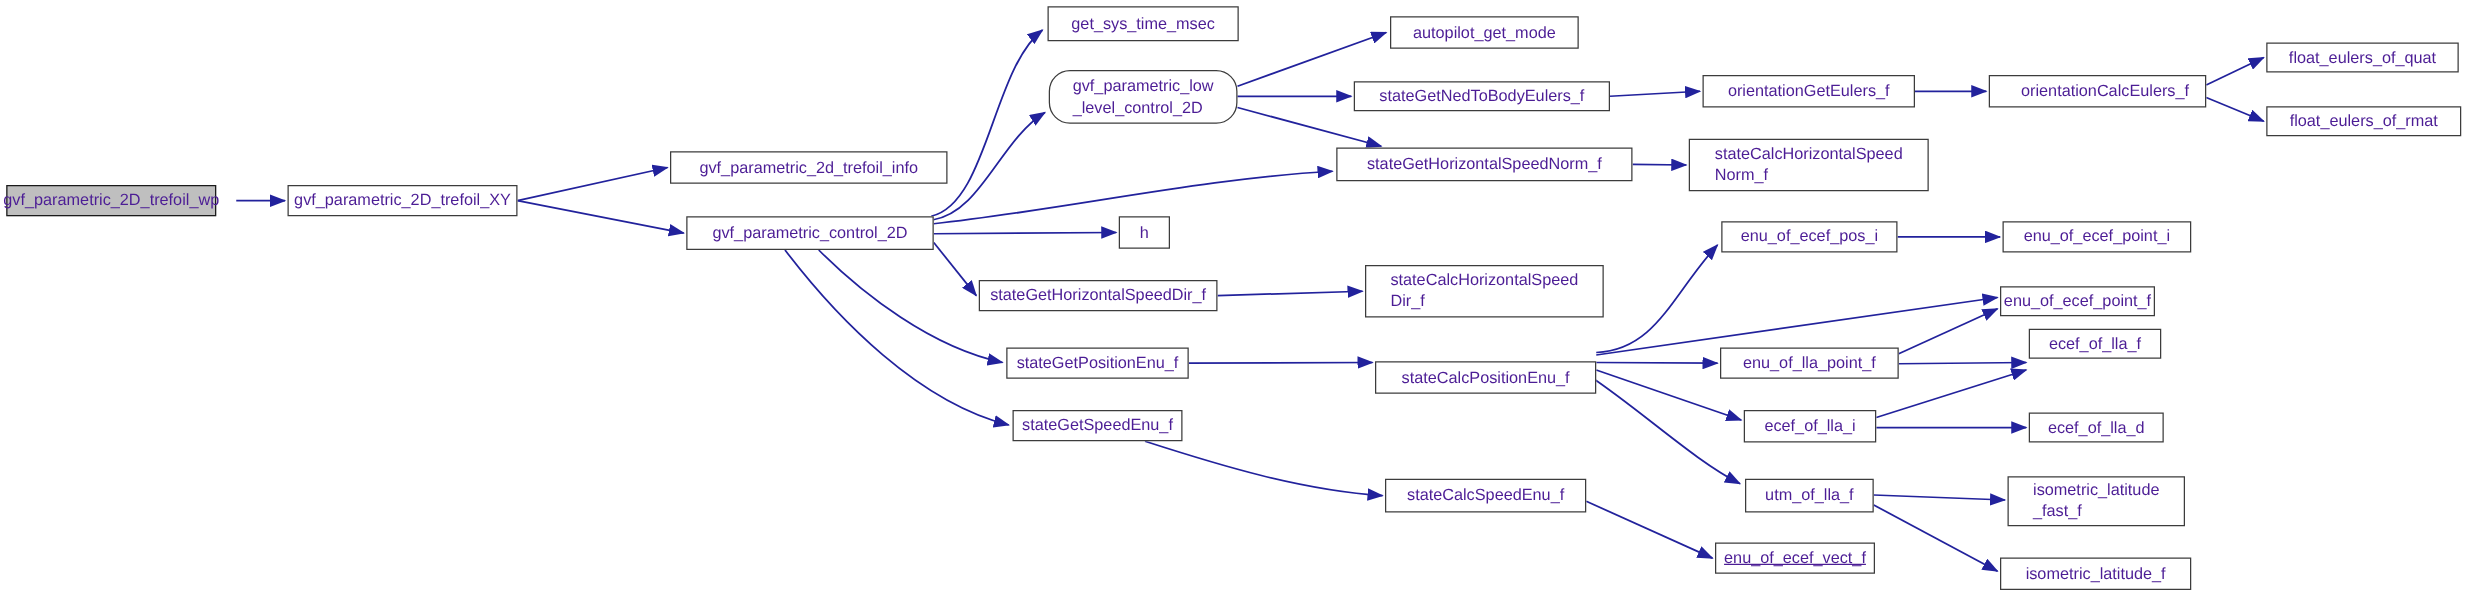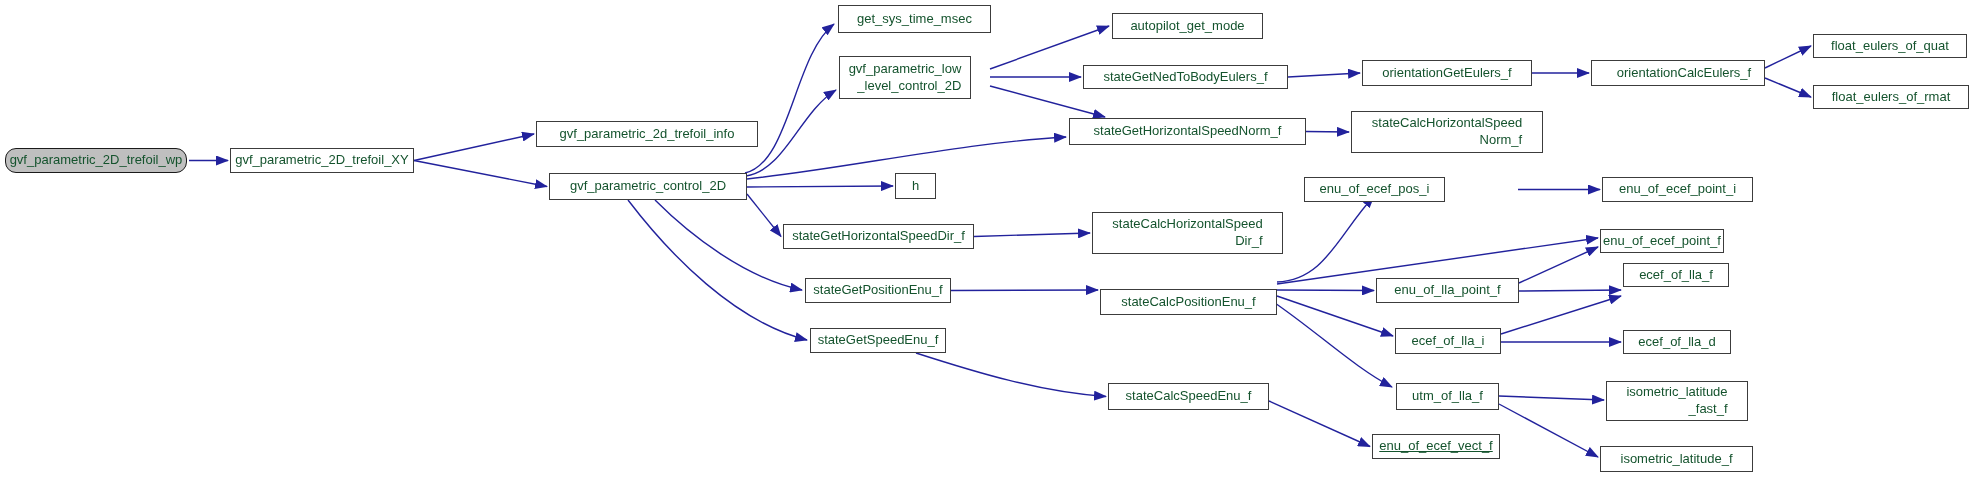--- a/index.html
+++ b/index.html
@@ -22,24 +22,24 @@
     height: 479px;
   }
   .node {
     position: absolute;
     box-sizing: border-box;
     background: #ffffff;
     border: 1px solid #3c3c3c;
     display: flex;
     align-items: center;
     justify-content: center;
-    text-align: right;
+    text-align: left;
     font-size: 13px;
     line-height: 1.3;
-    color: #14532d;
+    color: #4c1d95;
     white-space: pre-line;
     cursor: pointer;
     z-index: 2;
   }
   .node.root {
     background: #bfbfbf;
     border-color: #1a1a1a;
     cursor: default;
   }
   .edge {
@@ -88,45 +88,45 @@
         <path d="M1519,291 L1621,290" class="edge" stroke="#22229c" marker-end="url(#arrowhead)"></path>
         <path d="M1277,296 L1393,336" class="edge" stroke="#22229c" marker-end="url(#arrowhead)"></path>
         <path d="M1501,334 L1621,296" class="edge" stroke="#22229c" marker-end="url(#arrowhead)"></path>
         <path d="M1501,342 L1621,342" class="edge" stroke="#22229c" marker-end="url(#arrowhead)"></path>
         <path d="M1272,301 C1315,330 1355,368 1392,387" class="edge" stroke="#22229c" marker-end="url(#arrowhead)"></path>
         <path d="M1499,396 L1604,400" class="edge" stroke="#22229c" marker-end="url(#arrowhead)"></path>
         <path d="M1499,404 L1598,457" class="edge" stroke="#22229c" marker-end="url(#arrowhead)"></path>
       </g>
   </svg>
   <div id="node-layer">
-      <div class="node root" style="left: 5px; top: 148px; width: 182px; height: 25px; border-color: rgb(26, 26, 26); background: rgb(191, 191, 191); border-radius: 11px;"><span>gvf_parametric_2D_trefoil_wp</span></div>
+      <div class="node root" style="left: 5px; top: 148px; width: 168px; height: 25px; border-color: rgb(26, 26, 26); background: rgb(191, 191, 191);"><span>gvf_parametric_2D_trefoil_wp</span></div>
       <div class="node" style="left: 230px; top: 148px; width: 184px; height: 25px; border-color: rgb(60, 60, 60); background: rgb(255, 255, 255);"><span>gvf_parametric_2D_trefoil_XY</span></div>
       <div class="node" style="left: 536px; top: 121px; width: 222px; height: 26px; border-color: rgb(60, 60, 60); background: rgb(255, 255, 255);"><span>gvf_parametric_2d_trefoil_info</span></div>
       <div class="node" style="left: 549px; top: 173px; width: 198px; height: 27px; border-color: rgb(60, 60, 60); background: rgb(255, 255, 255);"><span>gvf_parametric_control_2D</span></div>
       <div class="node" style="left: 838px; top: 5px; width: 153px; height: 28px; border-color: rgb(60, 60, 60); background: rgb(255, 255, 255);"><span>get_sys_time_msec</span></div>
-      <div class="node" style="left: 839px; top: 56px; width: 132px; height: 43px; border-color: rgb(60, 60, 60); background: rgb(255, 255, 255);"><span>gvf_parametric_low
+      <div class="node" style="left: 839px; top: 56px; width: 151px; height: 43px; border-color: rgb(60, 60, 60); background: rgb(255, 255, 255); border-radius: 17px;"><span>gvf_parametric_low
 _level_control_2D</span></div>
       <div class="node" style="left: 1112px; top: 13px; width: 151px; height: 26px; border-color: rgb(60, 60, 60); background: rgb(255, 255, 255);"><span>autopilot_get_mode</span></div>
       <div class="node" style="left: 1083px; top: 65px; width: 205px; height: 24px; border-color: rgb(60, 60, 60); background: rgb(255, 255, 255);"><span>stateGetNedToBodyEulers_f</span></div>
       <div class="node" style="left: 1362px; top: 60px; width: 170px; height: 26px; border-color: rgb(60, 60, 60); background: rgb(255, 255, 255);"><span>orientationGetEulers_f</span></div>
       <div class="node" style="left: 1591px; top: 60px; width: 174px; height: 26px; border-color: rgb(60, 60, 60); background: rgb(255, 255, 255); padding-left: 12px;"><span>orientationCalcEulers_f</span></div>
       <div class="node" style="left: 1813px; top: 34px; width: 154px; height: 24px; border-color: rgb(60, 60, 60); background: rgb(255, 255, 255);"><span>float_eulers_of_quat</span></div>
       <div class="node" style="left: 1813px; top: 85px; width: 156px; height: 24px; border-color: rgb(60, 60, 60); background: rgb(255, 255, 255);"><span>float_eulers_of_rmat</span></div>
       <div class="node" style="left: 1069px; top: 118px; width: 237px; height: 27px; border-color: rgb(60, 60, 60); background: rgb(255, 255, 255);"><span>stateGetHorizontalSpeedNorm_f</span></div>
       <div class="node" style="left: 1351px; top: 111px; width: 192px; height: 42px; border-color: rgb(60, 60, 60); background: rgb(255, 255, 255);"><span>stateCalcHorizontalSpeed
 Norm_f</span></div>
       <div class="node" style="left: 895px; top: 173px; width: 41px; height: 26px; border-color: rgb(60, 60, 60); background: rgb(255, 255, 255);"><span>h</span></div>
       <div class="node" style="left: 783px; top: 224px; width: 191px; height: 25px; border-color: rgb(60, 60, 60); background: rgb(255, 255, 255);"><span>stateGetHorizontalSpeedDir_f</span></div>
       <div class="node" style="left: 1092px; top: 212px; width: 191px; height: 42px; border-color: rgb(60, 60, 60); background: rgb(255, 255, 255);"><span>stateCalcHorizontalSpeed
 Dir_f</span></div>
       <div class="node" style="left: 805px; top: 278px; width: 146px; height: 25px; border-color: rgb(60, 60, 60); background: rgb(255, 255, 255);"><span>stateGetPositionEnu_f</span></div>
       <div class="node" style="left: 1100px; top: 277px; width: 177px; height: 26px; border-color: rgb(60, 60, 60); background: rgb(255, 255, 255); margin-top: 12px;"><span>stateCalcPositionEnu_f</span></div>
       <div class="node" style="left: 810px; top: 328px; width: 136px; height: 25px; border-color: rgb(60, 60, 60); background: rgb(255, 255, 255);"><span>stateGetSpeedEnu_f</span></div>
       <div class="node" style="left: 1108px; top: 383px; width: 161px; height: 27px; border-color: rgb(60, 60, 60); background: rgb(255, 255, 255);"><span>stateCalcSpeedEnu_f</span></div>
-      <div class="node" style="left: 1304px; top: 177px; width: 141px; height: 25px; border-color: rgb(60, 60, 60); background: rgb(255, 255, 255);"><span>enu_of_ecef_pos_i</span></div>
+      <div class="node" style="left: 1377px; top: 177px; width: 141px; height: 25px; border-color: rgb(60, 60, 60); background: rgb(255, 255, 255);"><span>enu_of_ecef_pos_i</span></div>
       <div class="node" style="left: 1602px; top: 177px; width: 151px; height: 25px; border-color: rgb(60, 60, 60); background: rgb(255, 255, 255);"><span>enu_of_ecef_point_i</span></div>
       <div class="node" style="left: 1600px; top: 229px; width: 124px; height: 24px; border-color: rgb(60, 60, 60); background: rgb(255, 255, 255);"><span>enu_of_ecef_point_f</span></div>
       <div class="node" style="left: 1376px; top: 278px; width: 143px; height: 25px; border-color: rgb(60, 60, 60); background: rgb(255, 255, 255);"><span>enu_of_lla_point_f</span></div>
       <div class="node" style="left: 1623px; top: 263px; width: 106px; height: 24px; border-color: rgb(60, 60, 60); background: rgb(255, 255, 255);"><span>ecef_of_lla_f</span></div>
       <div class="node" style="left: 1395px; top: 328px; width: 106px; height: 26px; border-color: rgb(60, 60, 60); background: rgb(255, 255, 255);"><span>ecef_of_lla_i</span></div>
       <div class="node" style="left: 1623px; top: 330px; width: 108px; height: 24px; border-color: rgb(60, 60, 60); background: rgb(255, 255, 255);"><span>ecef_of_lla_d</span></div>
       <div class="node" style="left: 1396px; top: 383px; width: 103px; height: 27px; border-color: rgb(60, 60, 60); background: rgb(255, 255, 255);"><span>utm_of_lla_f</span></div>
       <div class="node" style="left: 1606px; top: 381px; width: 142px; height: 40px; border-color: rgb(60, 60, 60); background: rgb(255, 255, 255);"><span>isometric_latitude
 _fast_f</span></div>
       <div class="node" style="left: 1600px; top: 446px; width: 153px; height: 26px; border-color: rgb(60, 60, 60); background: rgb(255, 255, 255);"><span>isometric_latitude_f</span></div>

